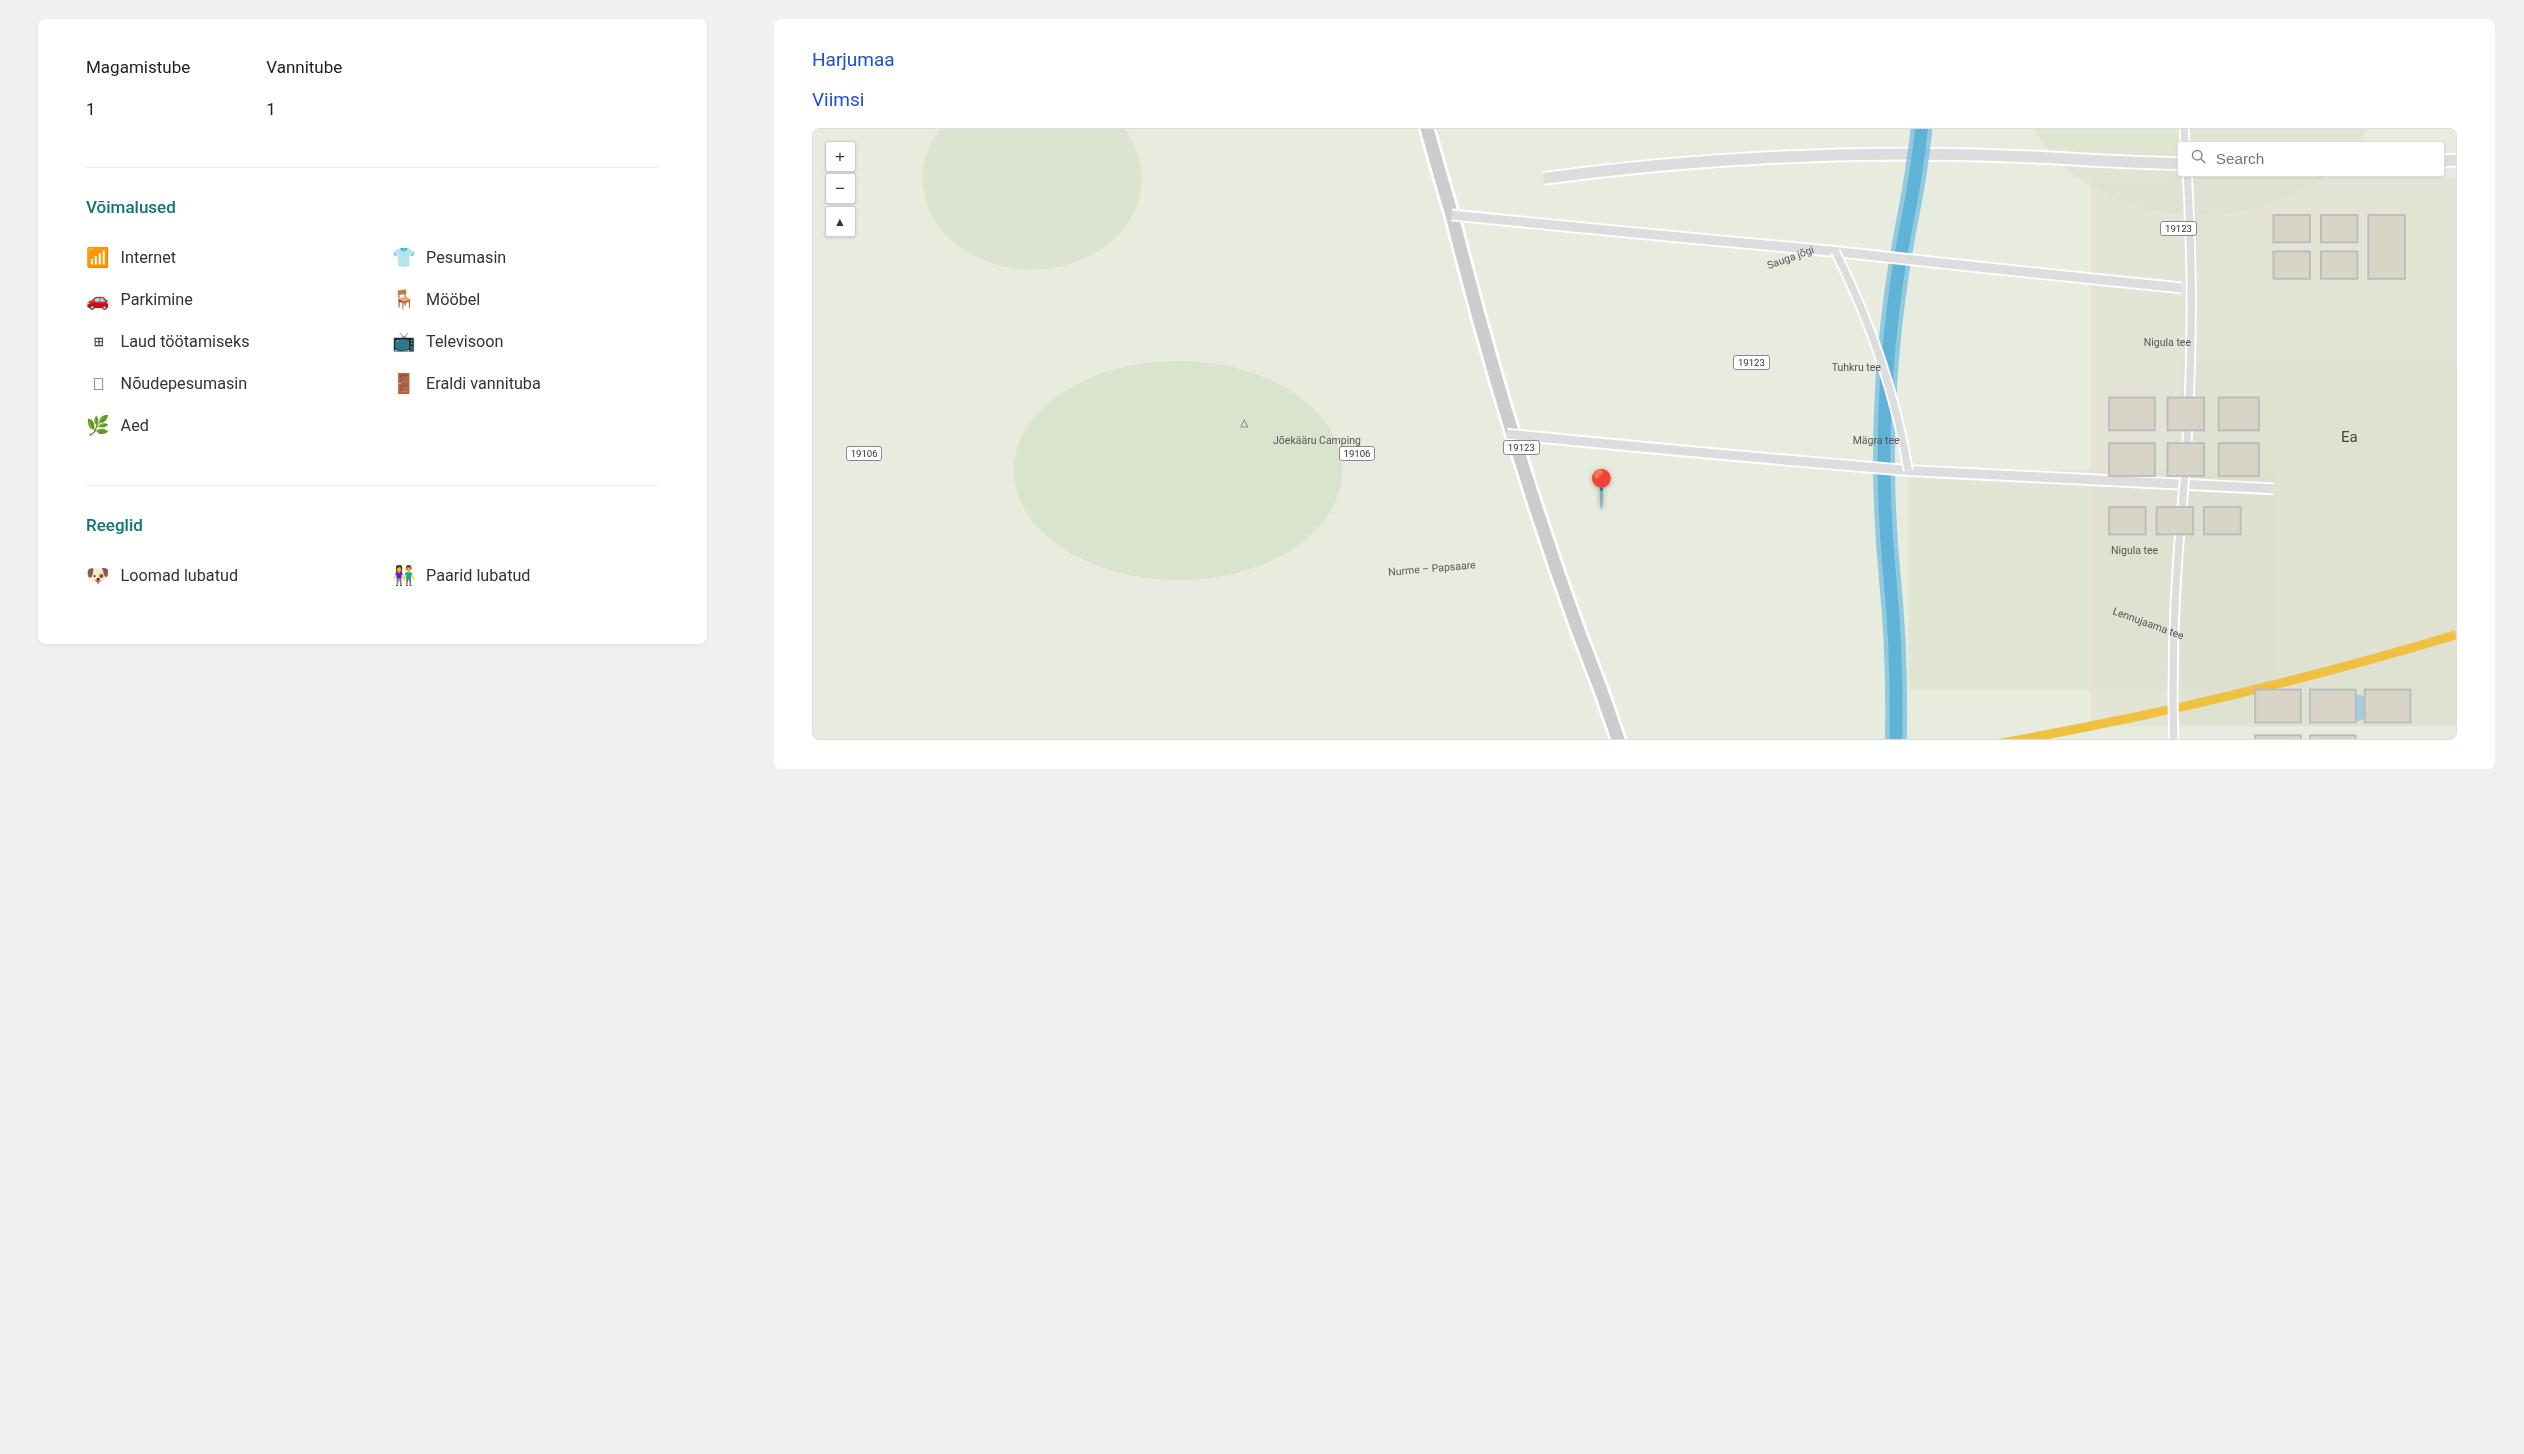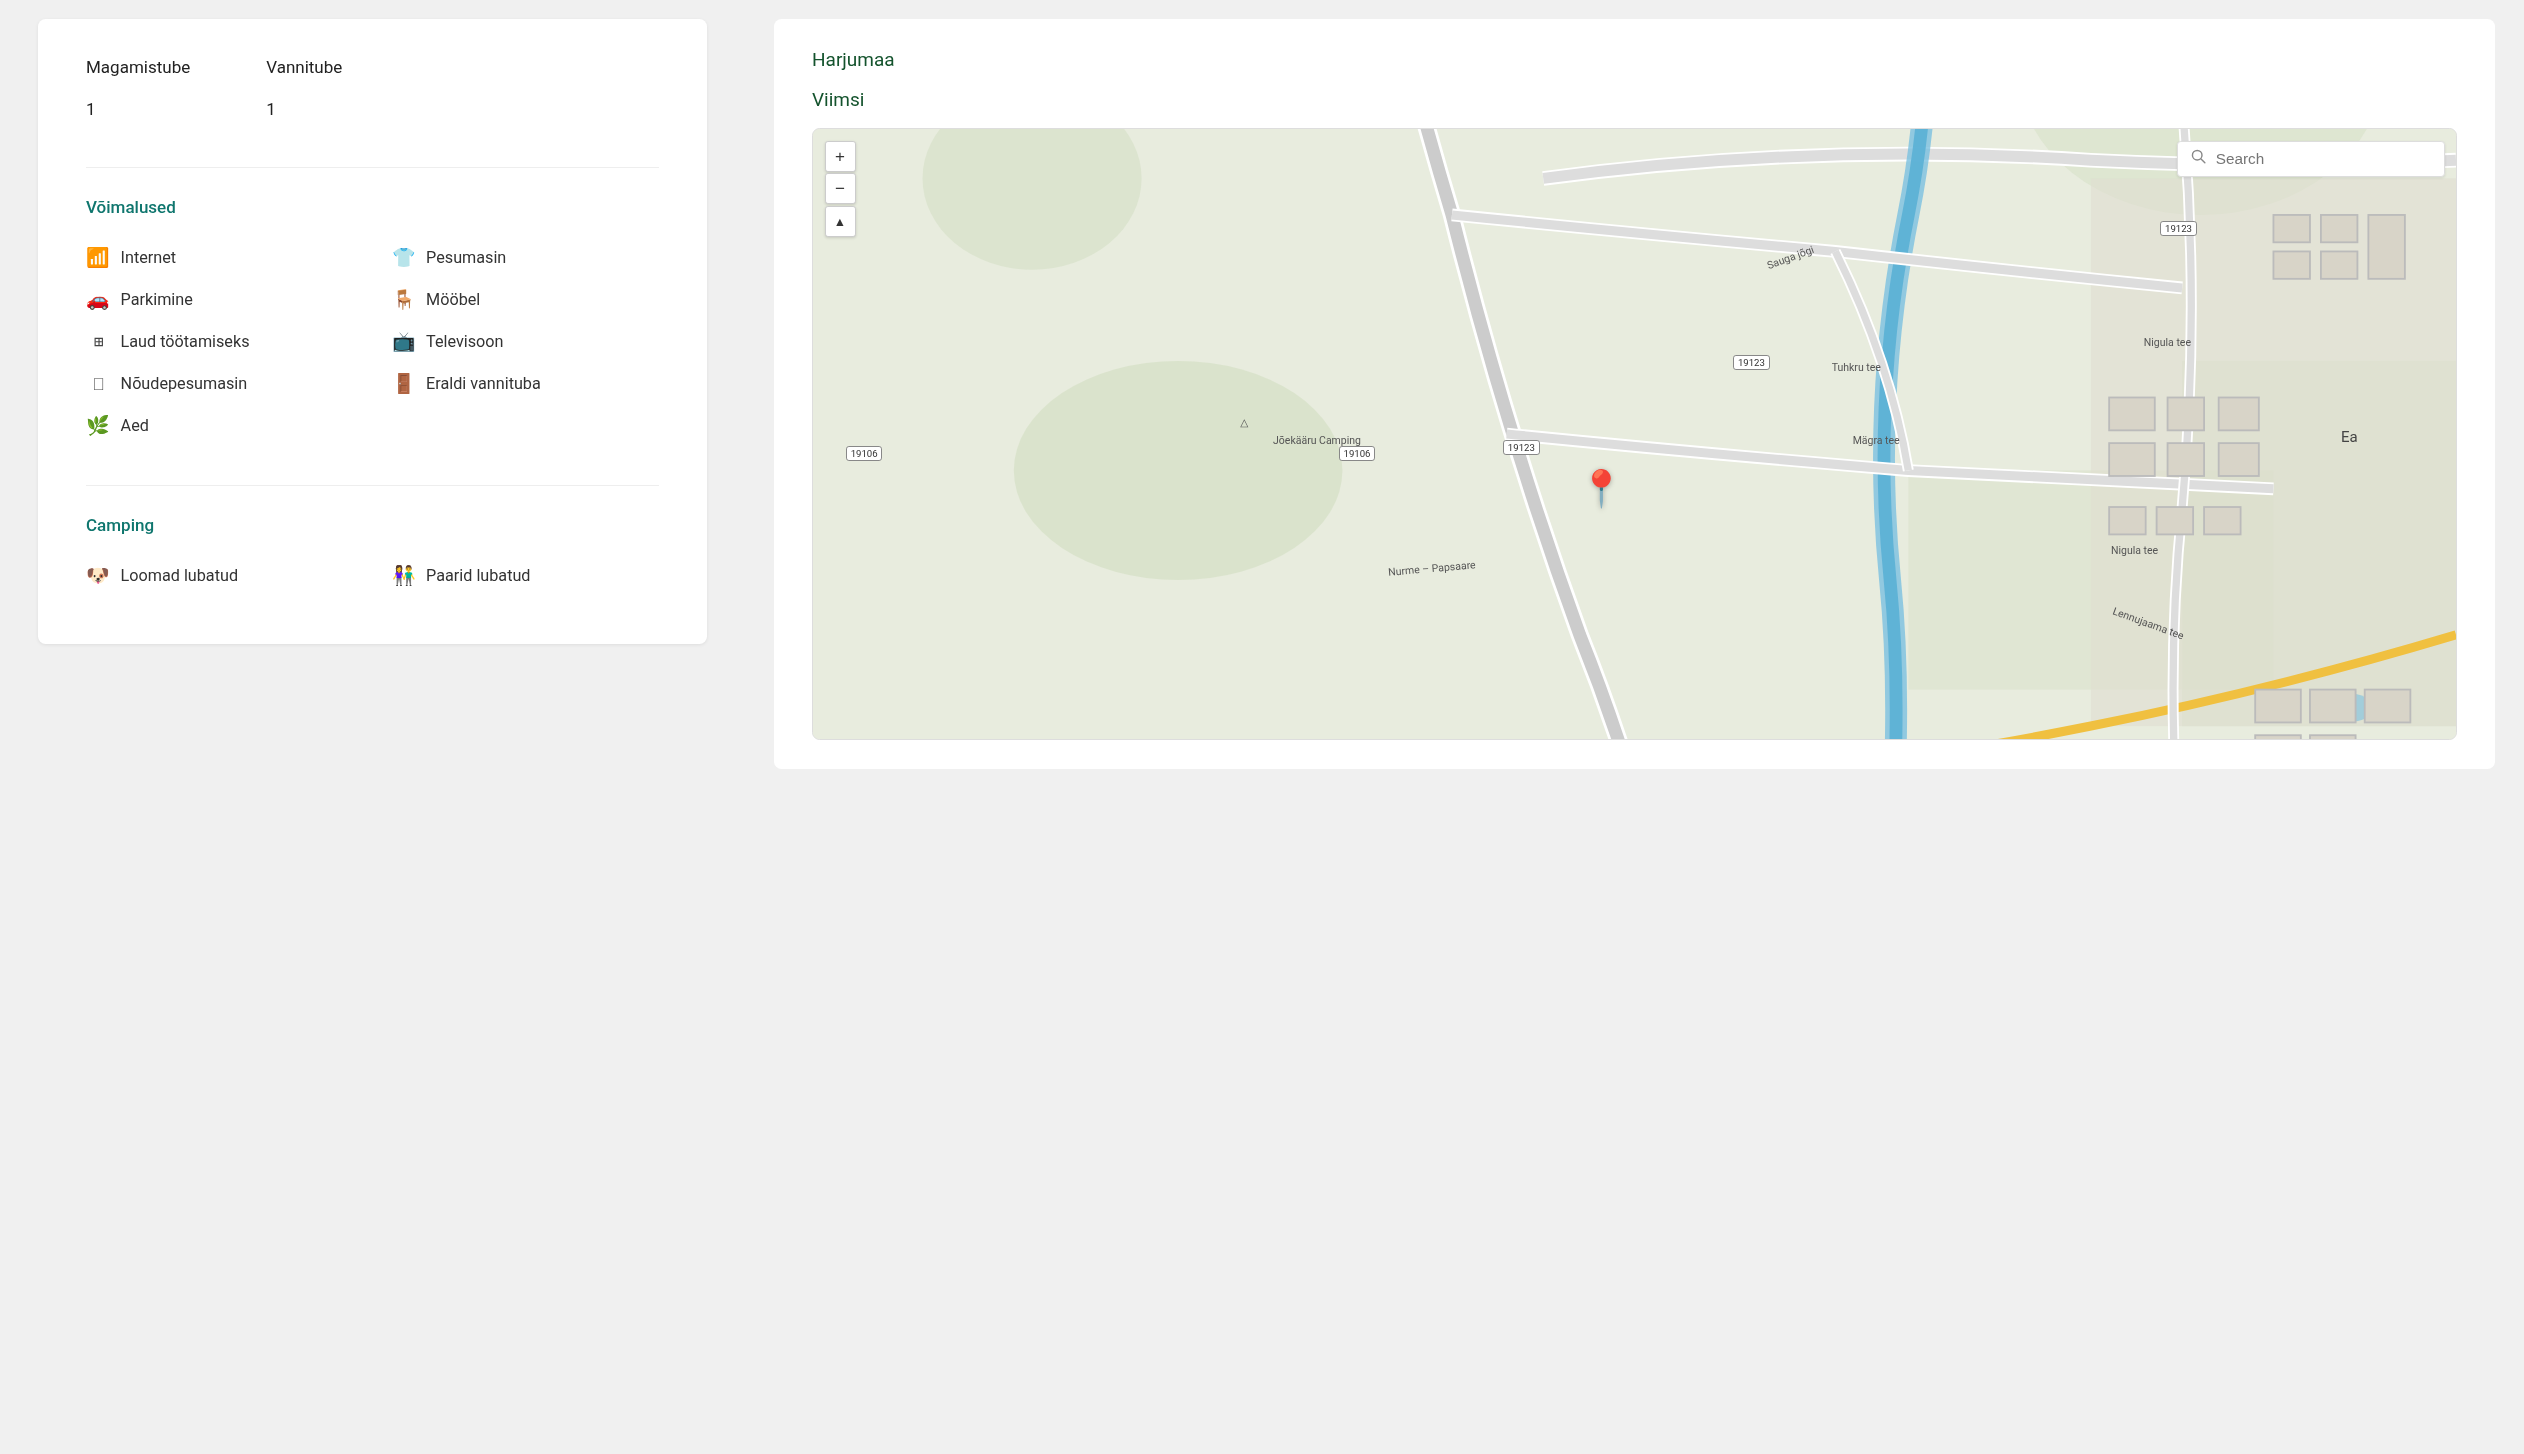--- a/index.html
+++ b/index.html
@@ -116,21 +116,21 @@
 
     .location-info {
       background: #fff;
       border-radius: 7.6px;
       padding: 29px 38px;
       margin-bottom: 19px;
     }
 
     .location-line {
       font-size: 19px;
-      color: #14532d;
+      color: #1d4ed8;
       margin-bottom: 17px;
     }
 
     .map-container {
       position: relative;
       width: 100%;
       height: 612px;
       border-radius: 7.6px;
       overflow: hidden;
       border: 1px solid #ddd;
@@ -309,21 +309,21 @@
             <span class="amenity-icon">🌿</span>
             <span>Aed</span>
           </div>
 
         </div>
       </div>
 
       <div class="divider"></div>
 
       <div class="rules-section">
-        <div class="section-title">Camping</div>
+        <div class="section-title">Reeglid</div>
         <div class="rules-grid">
 
           <div class="rule-item">
             <span class="rule-icon">🐶</span>
             <span>Loomad lubatud</span>
           </div>
 
           <div class="rule-item">
             <span class="rule-icon">👫</span>
             <span>Paarid lubatud</span>

